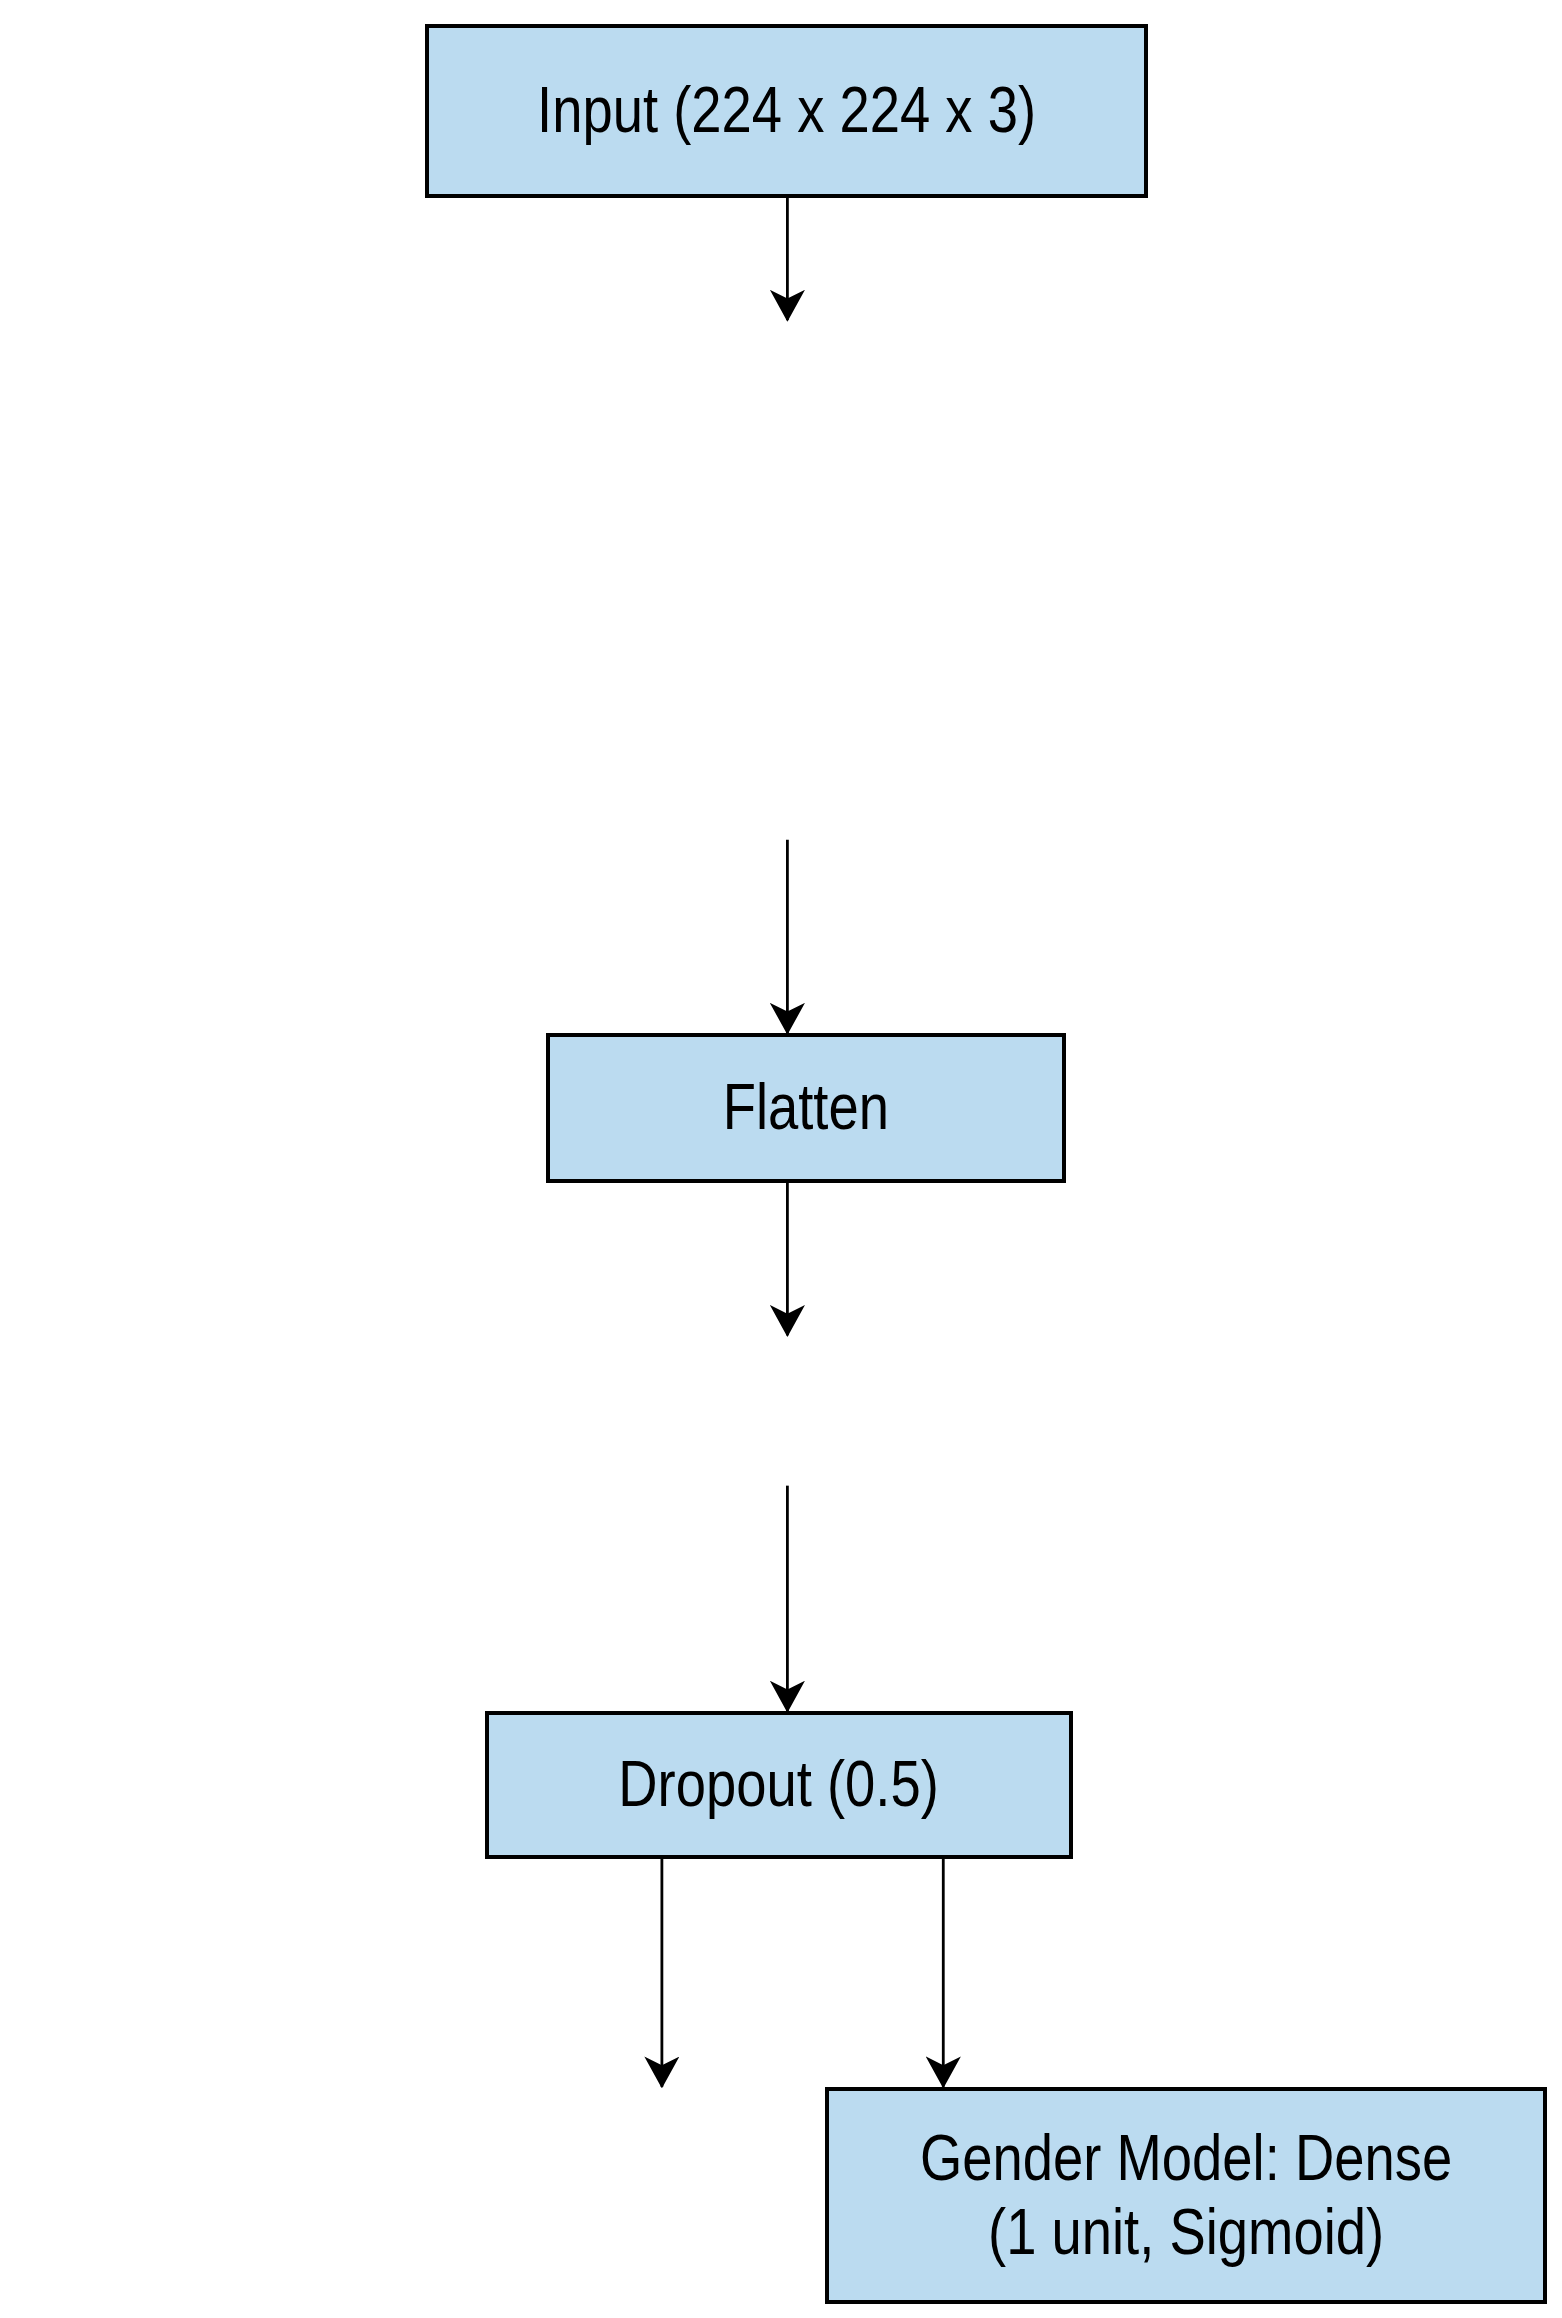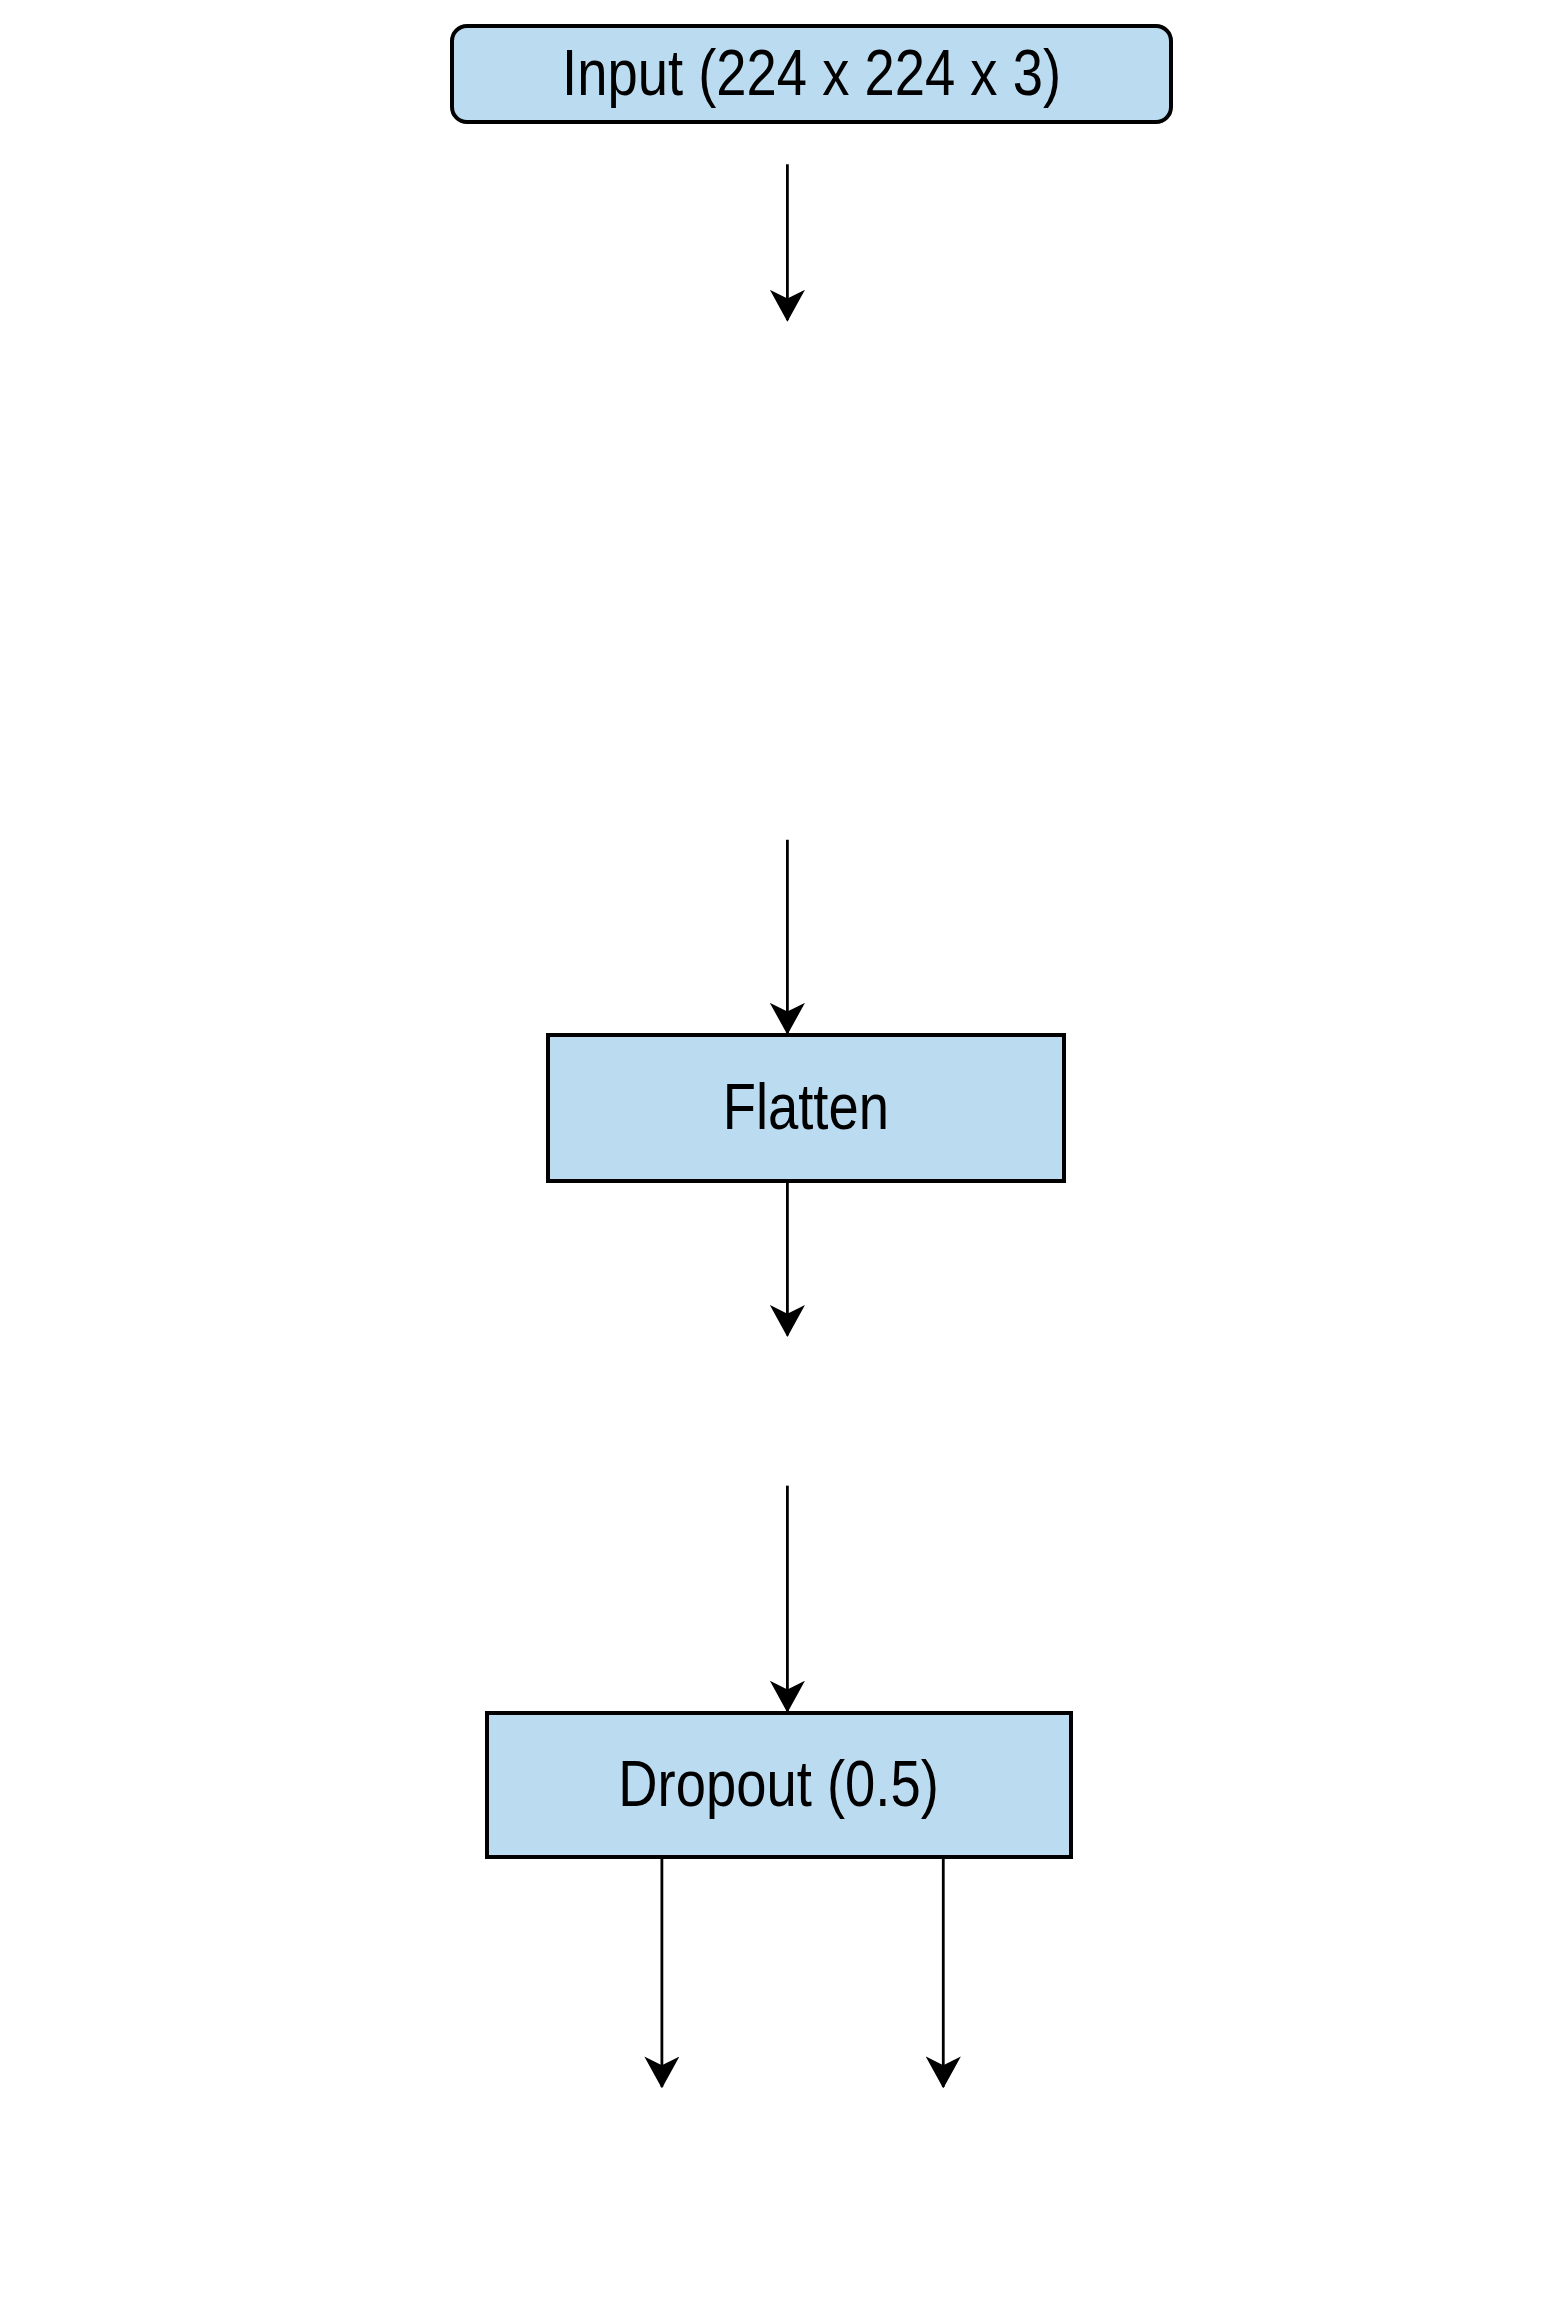--- a/index.html
+++ b/index.html
@@ -47,21 +47,21 @@
   .label {
     font-size: 64px;
     line-height: 1.15;
     text-align: center;
     white-space: nowrap;
     transform: scaleX(0.85);
     transform-origin: center center;
   }
   .label .line { display: block; }
 
-  .node-input   { left: 450px;  top: 24px;   width: 723px;  height: 100px; border-radius: 17px; }
+  .node-input   { left: 425px;  top: 24px;   width: 723px;  height: 174px; }
   .node-vit     { left: 425px;  top: 320px;  width: 723px;  height: 520px; }
   .node-flatten { left: 546px;  top: 1033px; width: 520px;  height: 150px; align-items: center; }
   .node-dense   { left: 349px;  top: 1335px; width: 885px; height: 150px; }
   .node-dropout { left: 485px;  top: 1711px; width: 588px;  height: 148px; }
   .node-age     { left: 20px;   top: 2087px; width: 705px;  height: 217px; }
   .node-gender  { left: 825px; top: 2087px; width: 722px;  height: 217px; }
 </style>
 </head>
 <body>
 
@@ -95,15 +95,21 @@
   </div>
 
 
   <div class="node node-dropout">
     <div class="label">
       <span class="line">Dropout (0.5)</span>
     </div>
   </div>
 
 
+  <div class="node node-gender">
+    <div class="label">
+      <span class="line">Gender Model: Dense</span>
+      <span class="line">(1 unit, Sigmoid)</span>
+    </div>
+  </div>
 
 </div>
 
 
 </body></html>

